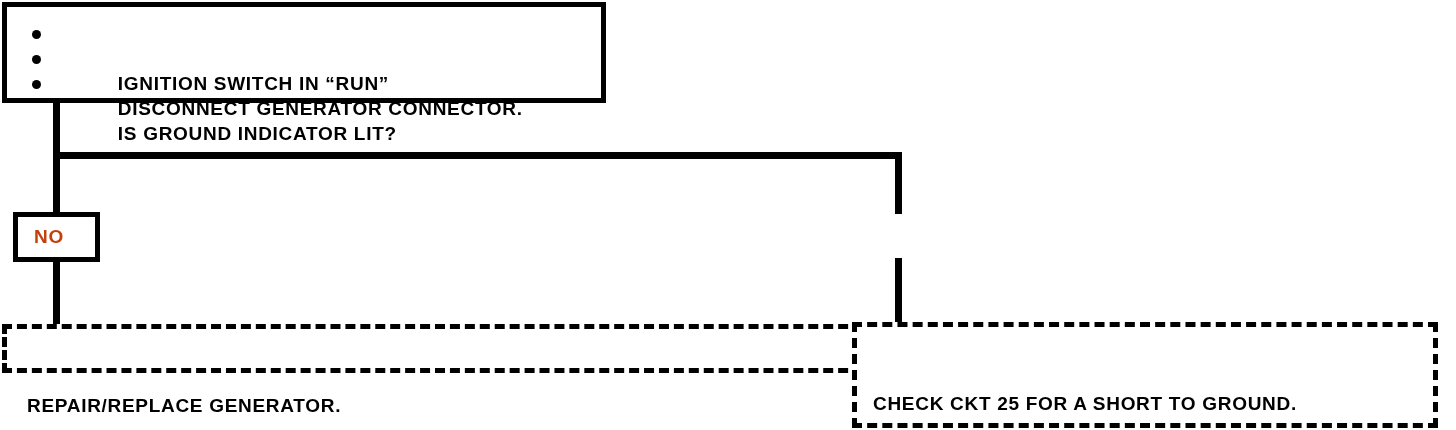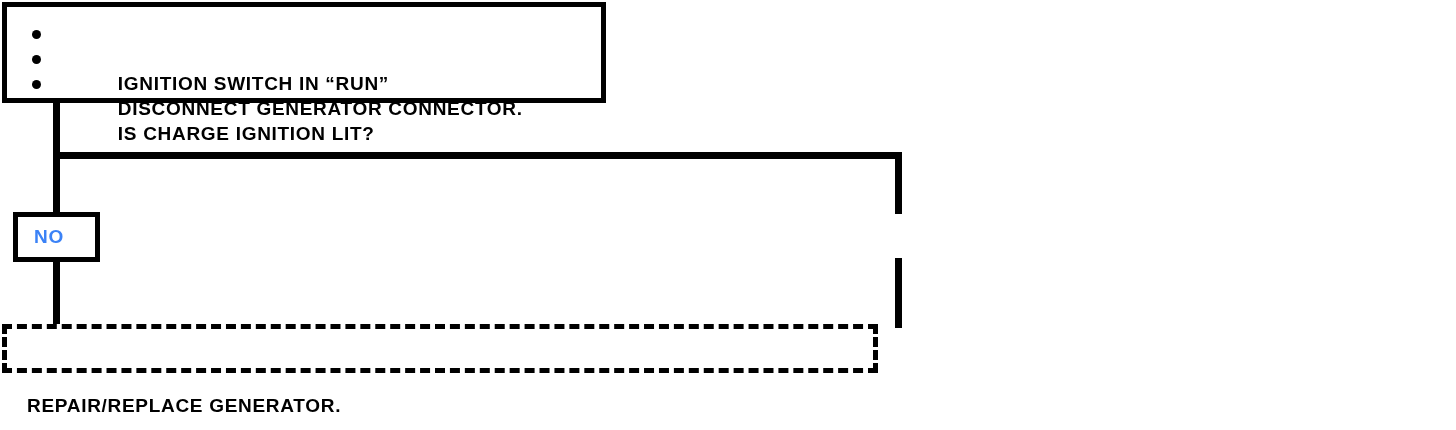--- a/index.html
+++ b/index.html
@@ -78,21 +78,21 @@
   }
 
   .node-label {
     position: absolute;
     left: 16px;
     top: 50%;
     transform: translateY(-50%);
     font-size: 19px;
     font-weight: bold;
     letter-spacing: 0.8px;
-    color: #3b82f6;
+    color: #c2410c;
     white-space: pre;
   }
 
   .action-text {
     position: absolute;
     left: 20px;
     top: 10px;
     font-size: 19px;
     font-weight: bold;
     letter-spacing: 0.7px;
@@ -112,21 +112,21 @@
       <li class="step-item">
         <span class="bullet-dot"></span>
         <span>IGNITION SWITCH IN “RUN”</span>
       </li>
       <li class="step-item">
         <span class="bullet-dot"></span>
         <span>DISCONNECT GENERATOR CONNECTOR.</span>
       </li>
       <li class="step-item">
         <span class="bullet-dot"></span>
-        <span>IS CHARGE IGNITION LIT?</span>
+        <span>IS GROUND INDICATOR LIT?</span>
       </li>
     </ul>
   </div>
 
   <div class="line-v" style="left:53px; top:100px; height:58px;"></div>
 
   <div class="line-h" style="left:53px; top:152px; width:849px;"></div>
 
   <div class="line-v" style="left:53px; top:152px; height:62px;"></div>
 
@@ -140,14 +140,21 @@
     <span class="node-label">NO</span>
   </div>
 
 
   <div class="dashed-box" style="left:2px; top:324px; width:876px; height:49px;">
     <div class="action-text" style="top:9px;">
       <span class="action-line">REPAIR/REPLACE GENERATOR.</span>
     </div>
   </div>
 
+  <div class="dashed-box" style="left:852px; top:322px; width:586px; height:106px;">
+    <div class="action-text" style="top:9px; left:16px;">
+      <span class="action-line">CHECK CKT 25 FOR A SHORT TO GROUND.</span>
+      
+      
+    </div>
+  </div>
 
 </div>
 
 </body></html>

